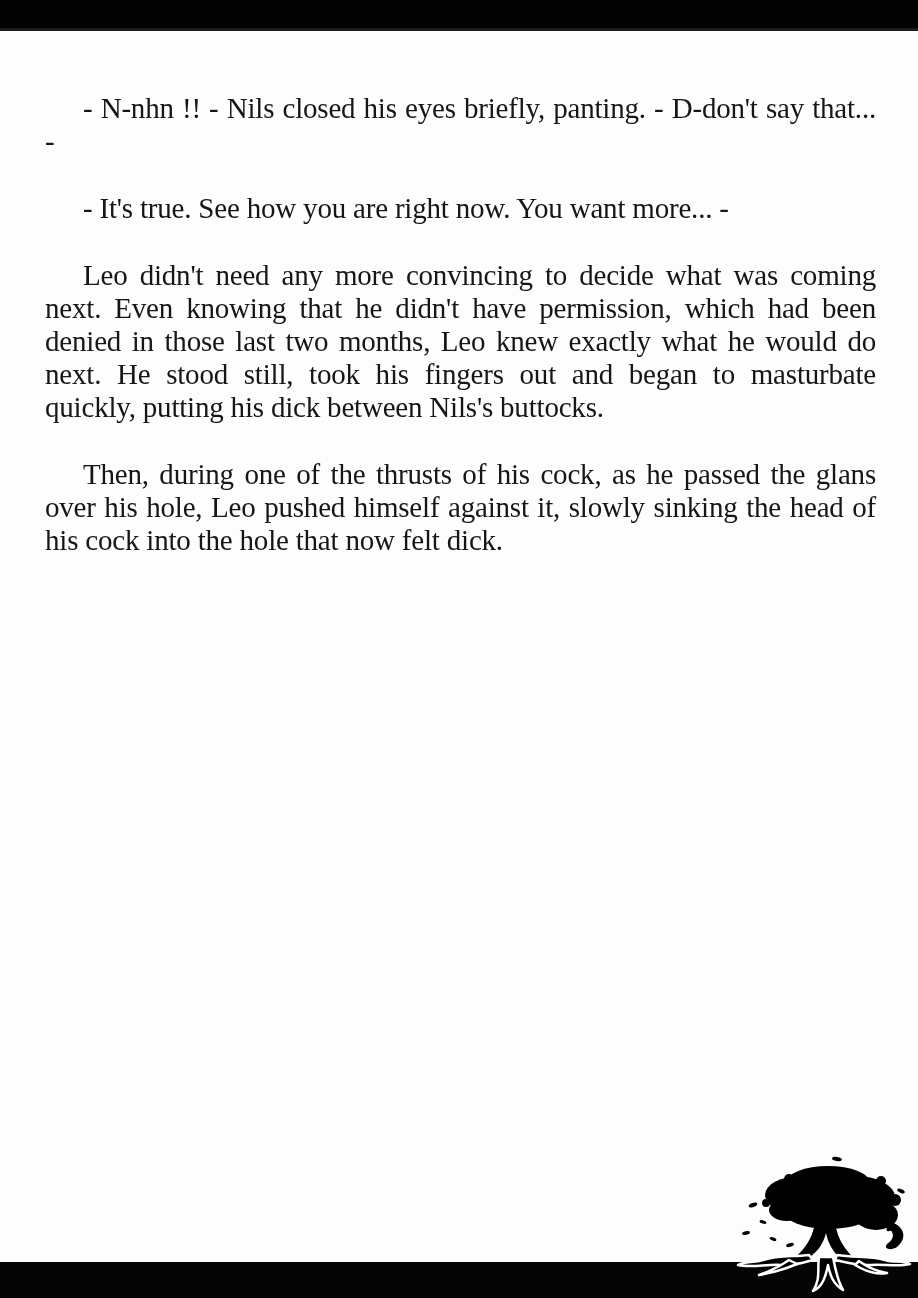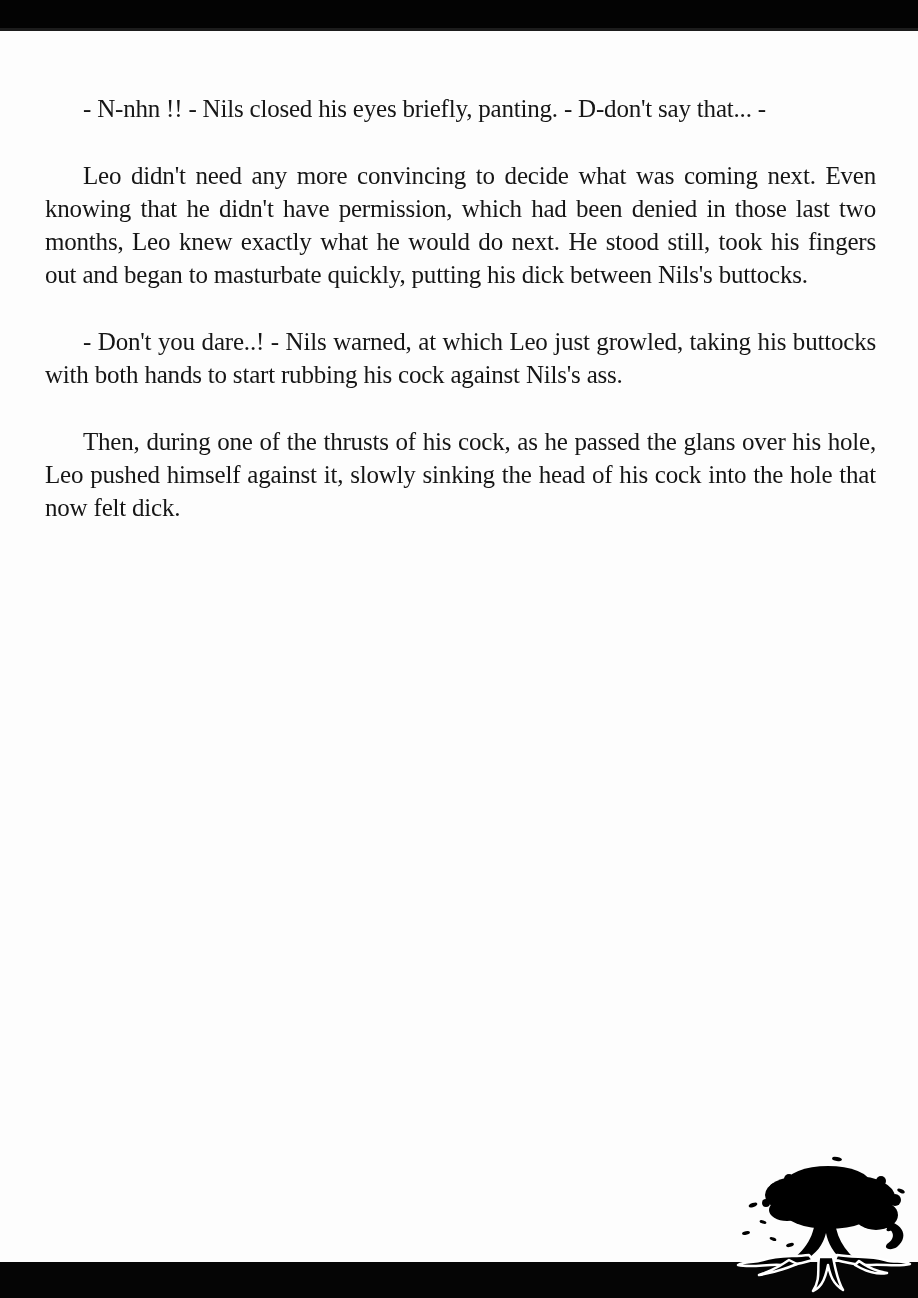--- a/index.html
+++ b/index.html
@@ -30,21 +30,21 @@
     height: 36px;
     background: #050505;
     z-index: 1;
   }
   .text-block {
     position: absolute;
     left: 45px;
     top: 92px;
     width: 831px;
     color: #161616;
-    font-size: 25px;
+    font-size: 29px;
     line-height: 33px;
     letter-spacing: -0.2px;
   }
   .text-block p {
     margin: 0 0 34px 0;
     text-indent: 38px;
     text-align: justify;
   }
   .tree-logo {
     position: absolute;
@@ -57,22 +57,22 @@
 </style>
 </head>
 <body>
 
 <div class="page">
 
   <div class="top-bar"></div>
 
   <div class="text-block">
     <p>- N-nhn !! - Nils closed his eyes briefly, panting. - D-don't say that... -</p>
+    <p>- It's true. See how you are right now. You want more... -</p>
     <p>Leo didn't need any more convincing to decide what was coming next. Even knowing that he didn't have permission, which had been denied in those last two months, Leo knew exactly what he would do next. He stood still, took his fingers out and began to masturbate quickly, putting his dick between Nils's buttocks.</p>
-    <p>- Don't you dare..! - Nils warned, at which Leo just growled, taking his buttocks with both hands to start rubbing his cock against Nils's ass.</p>
     <p>Then, during one of the thrusts of his cock, as he passed the glans over his hole, Leo pushed himself against it, slowly sinking the head of his cock into the hole that now felt dick.</p>
   </div>
 
   <svg class="tree-logo" viewBox="0 0 182 145" xmlns="http://www.w3.org/2000/svg" aria-hidden="true">
     <g fill="#000000">
 
       <ellipse cx="95" cy="30" rx="42" ry="17"></ellipse>
       <ellipse cx="68" cy="42" rx="36" ry="19"></ellipse>
       <ellipse cx="122" cy="44" rx="40" ry="21"></ellipse>
       <ellipse cx="96" cy="57" rx="46" ry="19"></ellipse>

